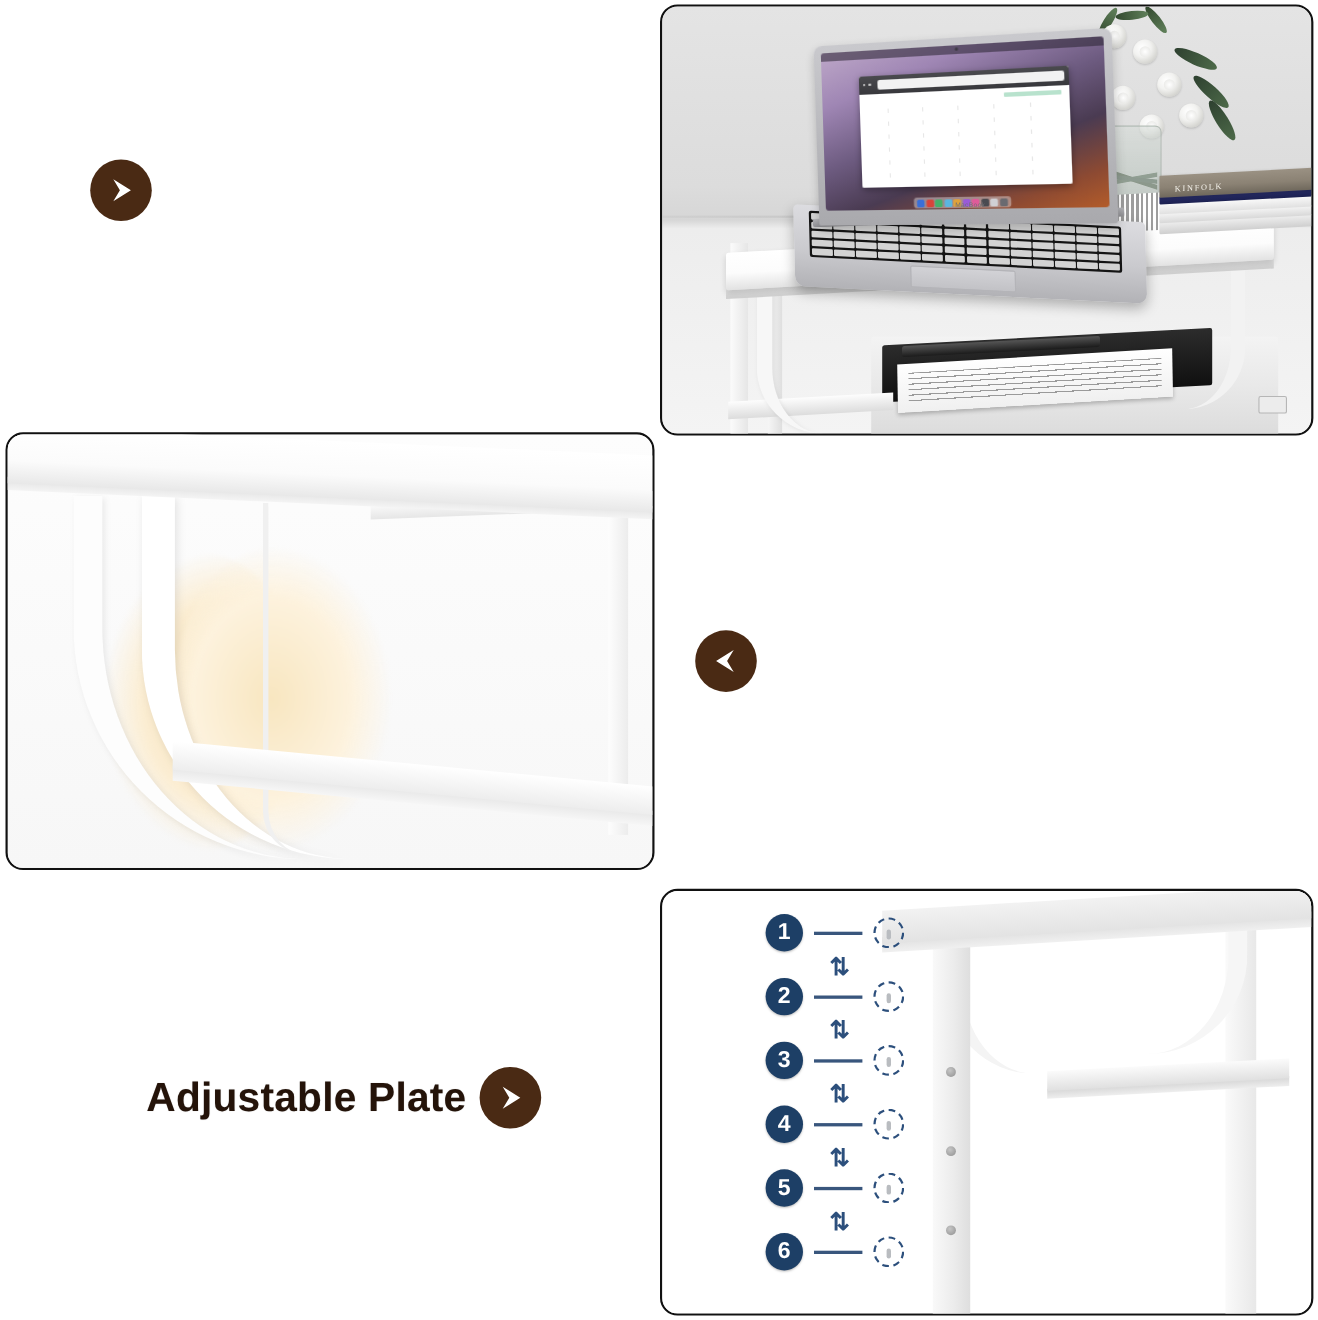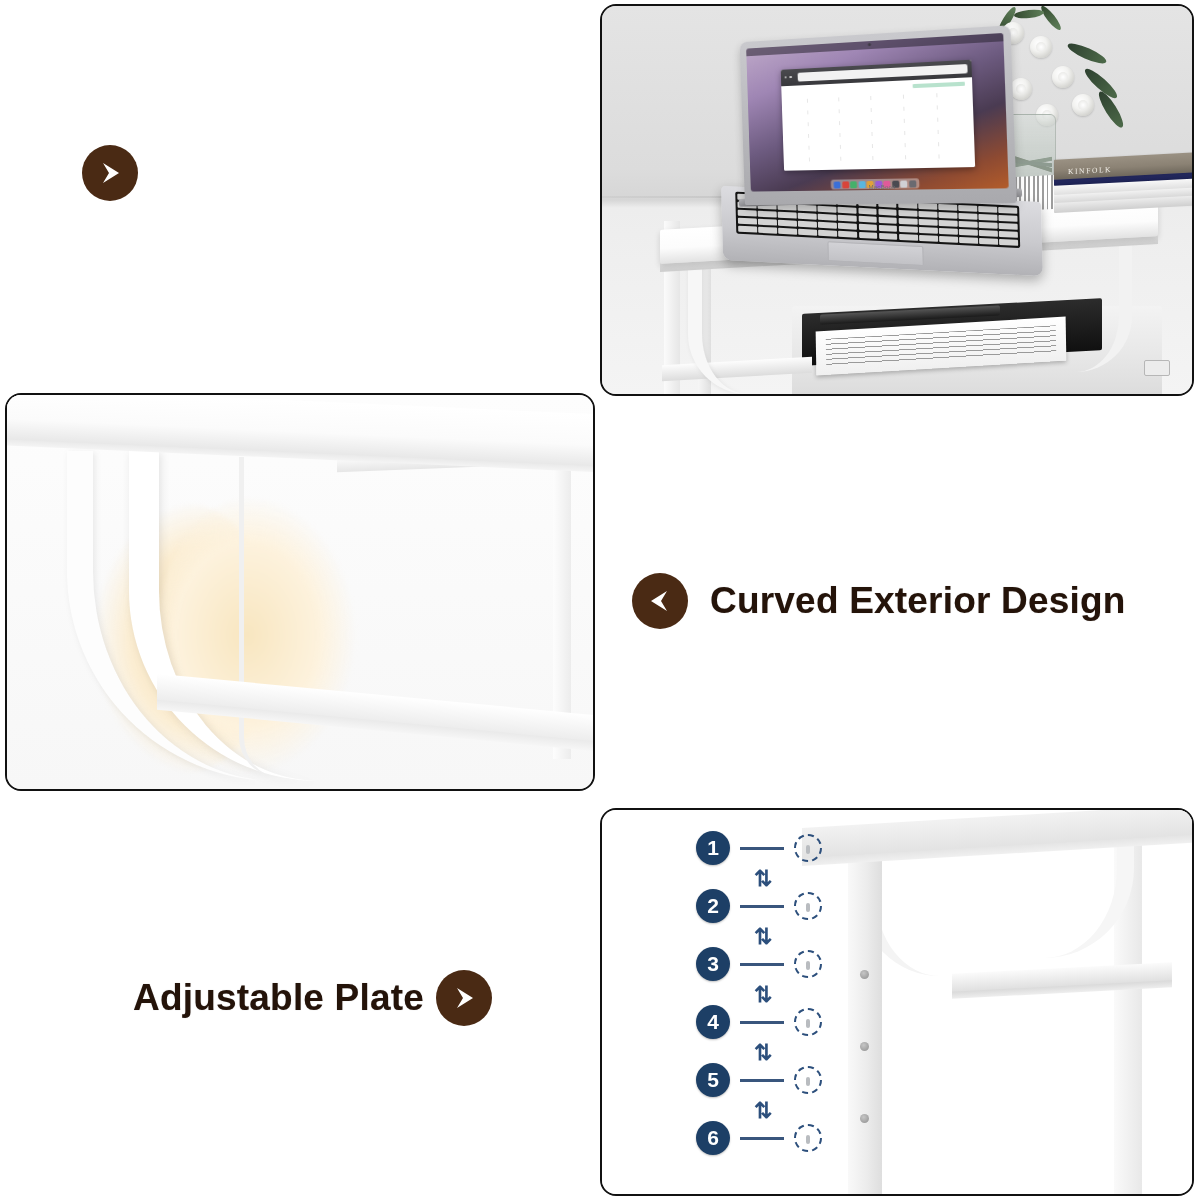--- a/index.html
+++ b/index.html
@@ -680,21 +680,20 @@
       </svg>
     </span>
   </div>
 
   <div class="caption" id="caption-curved">
     <span class="chev-badge">
       <svg width="34" height="34" viewBox="0 0 34 34" aria-hidden="true">
         <path d="M24 7 L8 17 L24 27 L18 17 Z" fill="#ffffff"></path>
       </svg>
     </span>
-    <span class="caption-text">Curved Exterior Design</span>
   </div>
 
   <div class="caption" id="caption-plate">
     <span class="caption-text">Adjustable Plate</span>
     <span class="chev-badge">
       <svg width="34" height="34" viewBox="0 0 34 34" aria-hidden="true">
         <path d="M10 7 L26 17 L10 27 L16 17 Z" fill="#ffffff"></path>
       </svg>
     </span>
   </div>

